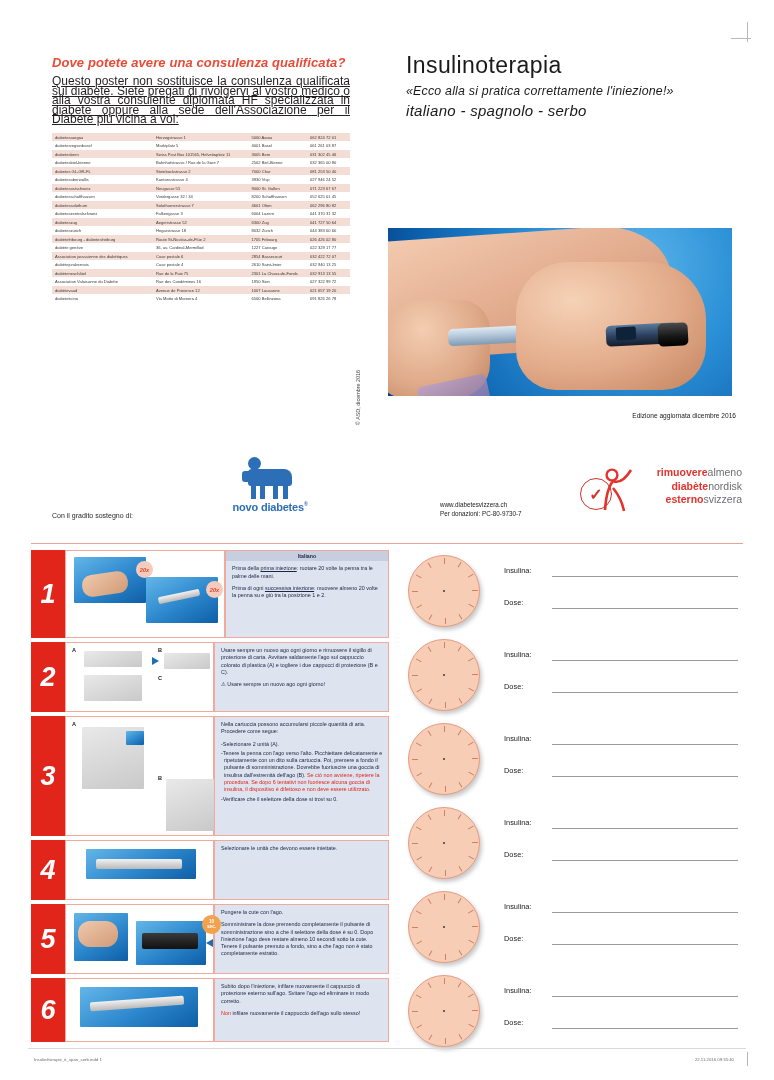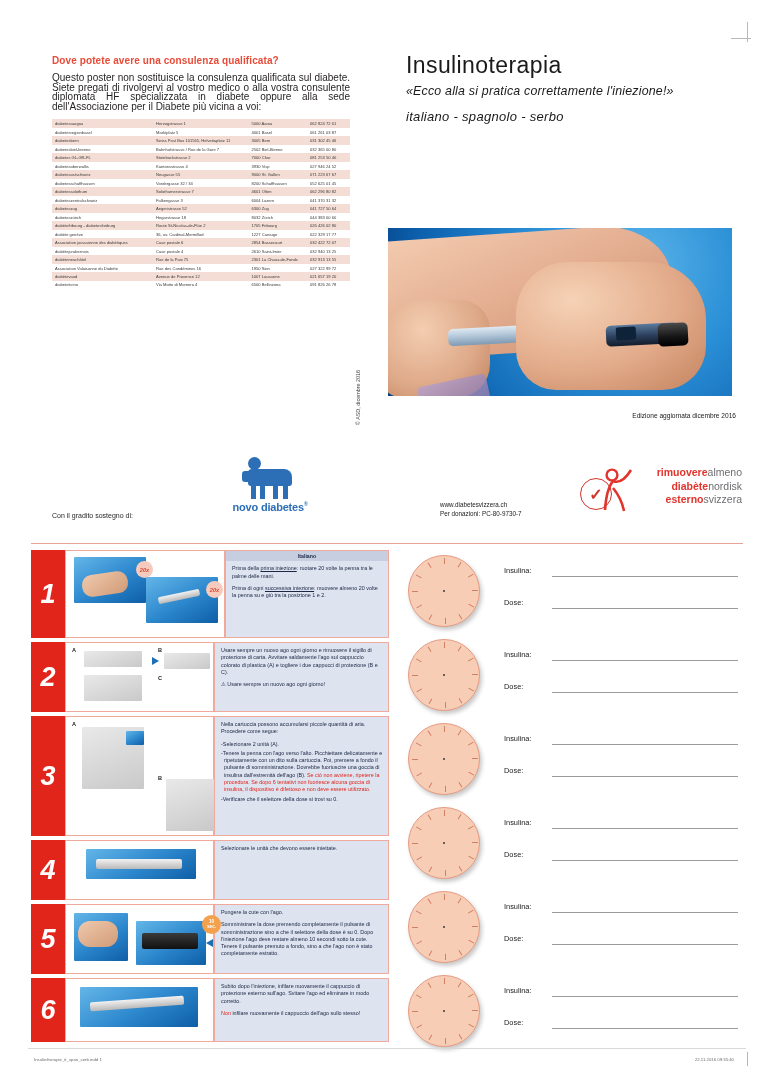--- a/index.html
+++ b/index.html
@@ -14,26 +14,27 @@
   .page{position:absolute;inset:0;}
 
   
   .cropmark{position:absolute;background:#b9b9b9;}
   .cm-v{width:1px;height:20px;}
   .cm-h{height:1px;width:20px;}
 
   
   .consult{position:absolute;left:52px;top:55px;width:298px;}
   .consult h1{
-    font-size:10px;font-weight:600;color:#e84b37;margin:0 0 7px 0;
+    font-size:13px;font-weight:600;color:#e84b37;margin:0 0 7px 0;
     letter-spacing:.1px;
+    font-style:italic;
   }
   .consult p{
-    font-size:10px;line-height:9.6px;margin:0 0 8px 0;
-    text-align:justify;color:#231f20;
+    font-size:12px;line-height:9.6px;margin:0 0 8px 0;
+    text-align:justify;color:#231f20;text-decoration:underline;
   }
   table.addr{border-collapse:collapse;width:298px;font-size:4.1px;}
   table.addr td{
     padding:1.9px 2px 1.6px 3px;
     color:#3a3a3a;line-height:5px;white-space:nowrap;overflow:hidden;
   }
   table.addr tr:nth-child(odd){background:#f4ddd4;}
   table.addr tr:nth-child(even){background:#ffffff;}
   table.addr td.c1{width:104px;}
   table.addr td.c2{width:96px;}
@@ -44,21 +45,21 @@
   .titleblock{position:absolute;right:38px;top:52px;width:330px;text-align:left;}
   .titleblock .maintitle{
     font-size:23px;font-weight:400;letter-spacing:.4px;color:#1a1a1a;
     line-height:27px;
   }
   .titleblock .sub{
     font-size:12.4px;font-style:italic;line-height:16px;color:#1a1a1a;
     margin-top:4px;letter-spacing:.2px;
   }
   .titleblock .langs{
-    font-size:13px;font-style:italic;color:#1a1a1a;margin-top:10px;letter-spacing:.3px;
+    font-size:15px;font-style:italic;color:#1a1a1a;margin-top:3px;letter-spacing:.3px;
   }
 
   
   .hero{
     position:absolute;left:388px;top:228px;width:344px;height:168px;
     background:
       radial-gradient(circle at 72% 22%, #5ab4ea 0%, #2a8fd6 38%, #0c60ad 78%, #064183 100%);
     overflow:hidden;
   }
   .hero .arm{

